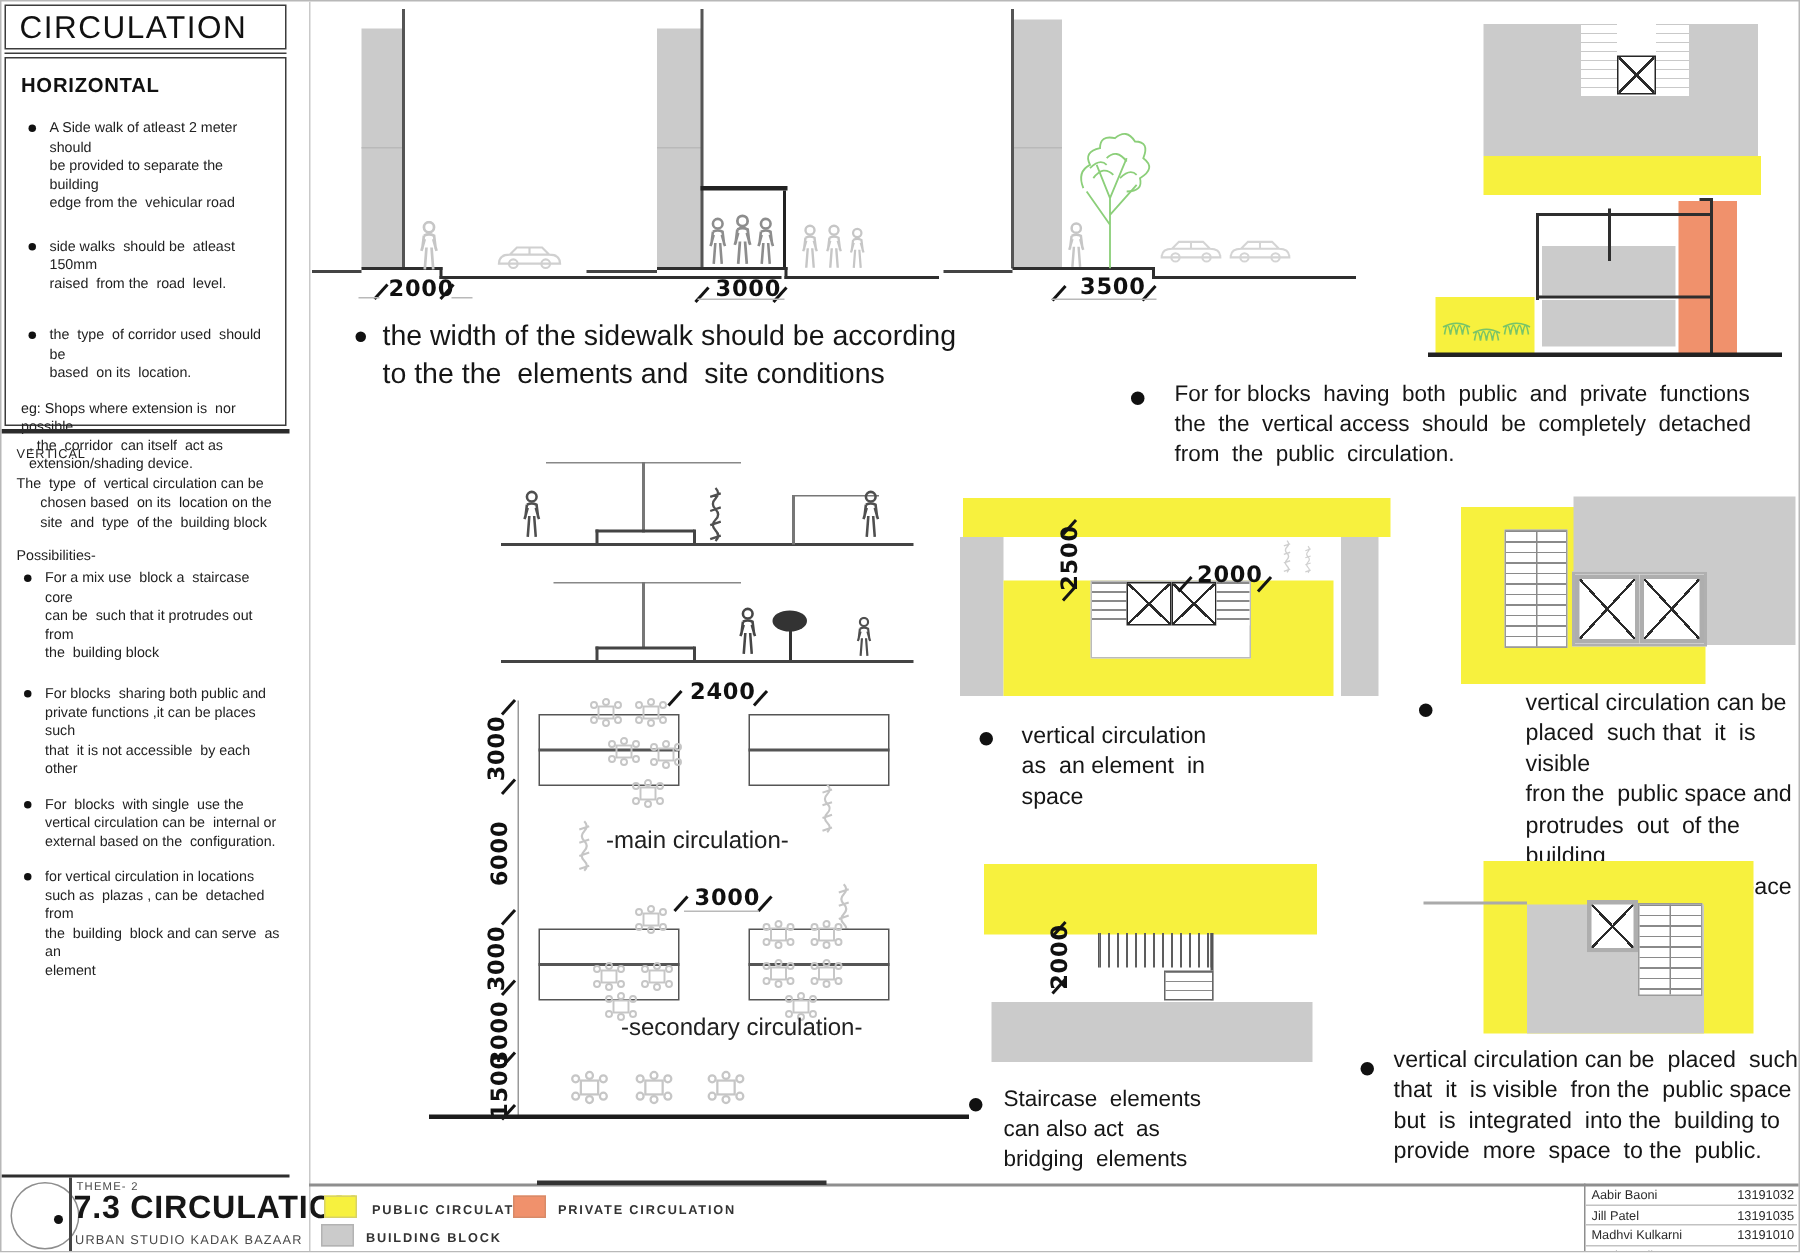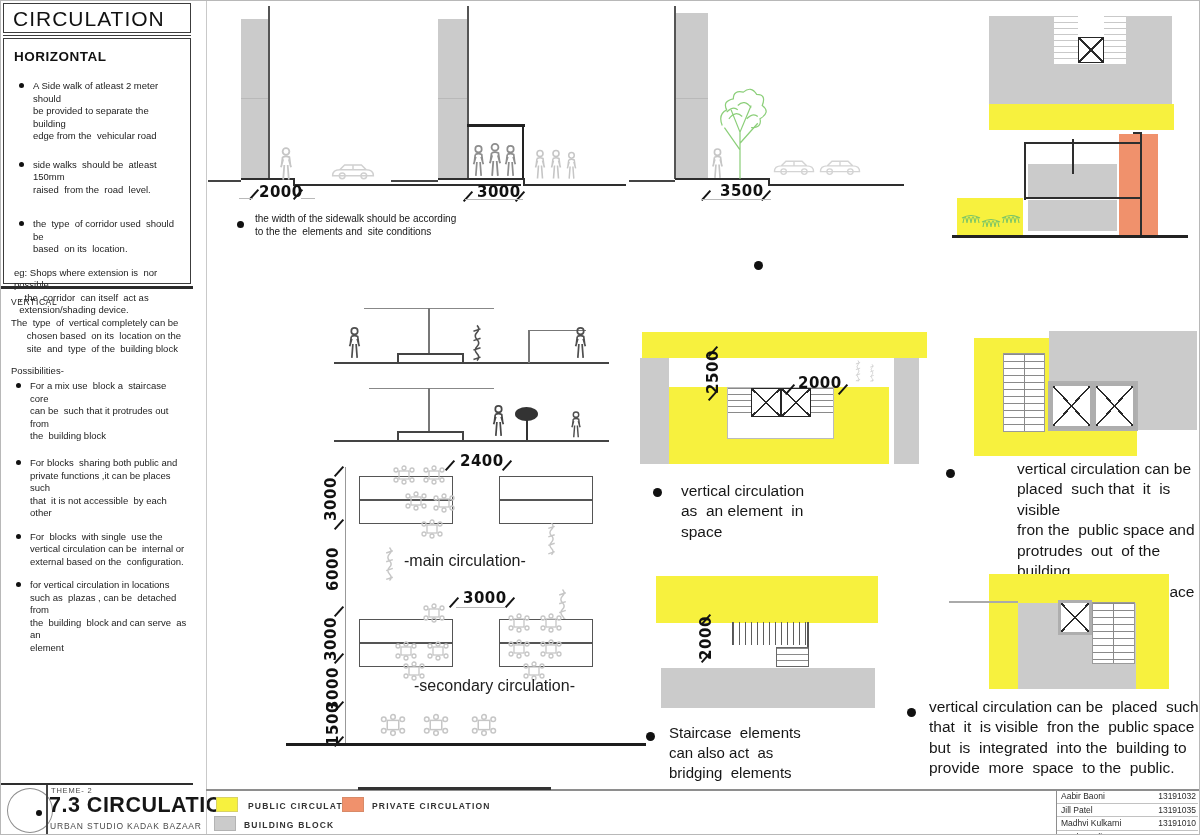--- a/index.html
+++ b/index.html
@@ -121,21 +121,21 @@
       </div>
     <p class="sb-note prew">eg: Shops where extension is  nor  possible
   , the  corridor  can itself  act as
   extension/shading device.</p>
   </div>
 
   <div class="abs" id="vr"></div>
 
   <div class="abs" id="sb-vert">
     <div class="vh">VERTICAL</div>
-    <p class="vi prew">The  type  of  vertical completely can be
+    <p class="vi prew">The  type  of  vertical circulation can be
       chosen based  on its  location on the
       site  and  type  of the  building block</p>
     <p class="vp">Possibilities-</p>
     <div class="sb-b">
         <span class="sb-dot"></span>
         <p class="sb-t prew">For a mix use  block a  staircase core
 can be  such that it protrudes out from
 the  building block</p>
       </div>
     <div class="sb-b" style="margin-top:14px">
@@ -238,21 +238,21 @@
     </svg>
   <svg class="abs icon" style="left:816px;top:156px;width:46px;height:20px;color:#d4d4d4">
       <use href="#sy-car"></use>
     </svg>
   <div class="abs slash" style="left:704px;top:188px"></div>
   <div class="abs dim" style="left:719px;top:181px">3500</div>
   <div class="abs slash" style="left:764px;top:188px"></div>
   <div class="abs lnlt" style="left:700px;top:198px;width:70px;height:1px"></div>
 
   <div class="abs dot" style="left:236px;top:220px"></div>
-  <p class="abs note prew" style="left:254px;top:211px;font-size:10px">the width of the sidewalk should be according
+  <p class="abs note prew" style="left:254px;top:211px;font-size:19px">the width of the sidewalk should be according
 to the the  elements and  site conditions</p>
 
   <div class="abs gray" style="left:988px;top:15px;width:183px;height:88px"></div>
   <div class="abs" style="left:1053px;top:15px;width:72px;height:48px;background:#fff"></div>
   <div class="abs rungs-h" style="left:1053px;top:15px;width:24px;height:48px;opacity:.45"></div>
   <div class="abs rungs-h" style="left:1103px;top:15px;width:22px;height:48px;opacity:.45"></div>
   <div class="xbox" style="left:1077px;top:36px;width:26px;height:26px"></div>
   <div class="abs yel" style="left:988px;top:103px;width:185px;height:26px"></div>
 
   <div class="abs sal" style="left:1118px;top:133px;width:39px;height:103px"></div>
@@ -270,20 +270,23 @@
     </svg>
   <svg class="abs icon" style="left:980px;top:212px;width:20px;height:16px;color:#79C468">
       <use href="#sy-scrib"></use>
     </svg>
   <svg class="abs icon" style="left:1000px;top:208px;width:20px;height:16px;color:#79C468">
       <use href="#sy-scrib"></use>
     </svg>
   <div class="abs" style="left:951px;top:234px;width:236px;height:3px;background:#222"></div>
 
   <div class="abs" style="left:753px;top:260px;width:9px;height:9px;border-radius:50%;background:#111"></div>
+  <p class="abs note prew" style="left:782px;top:252px;width:404px">For for blocks  having  both  public  and  private  functions
+the  the  vertical access  should  be  completely  detached
+from  the  public  circulation.</p>
 
   <div class="abs" style="left:363px;top:307px;width:130px;height:1px;background:#888"></div>
   <div class="abs" style="left:427px;top:307px;width:1.5px;height:47px;background:#777"></div>
   <div class="abs" style="left:333px;top:361px;width:275px;height:1.5px;background:#444"></div>
   <div class="abs" style="left:396px;top:352px;width:1.5px;height:10px;background:#444"></div>
   <div class="abs" style="left:396px;top:352px;width:66px;height:1.5px;background:#444"></div>
   <div class="abs" style="left:461px;top:352px;width:1.5px;height:10px;background:#444"></div>
   <svg class="abs icon" style="left:346px;top:324px;width:15px;height:38px;color:#4f4f4f">
       <use href="#sy-person"></use>
     </svg>

